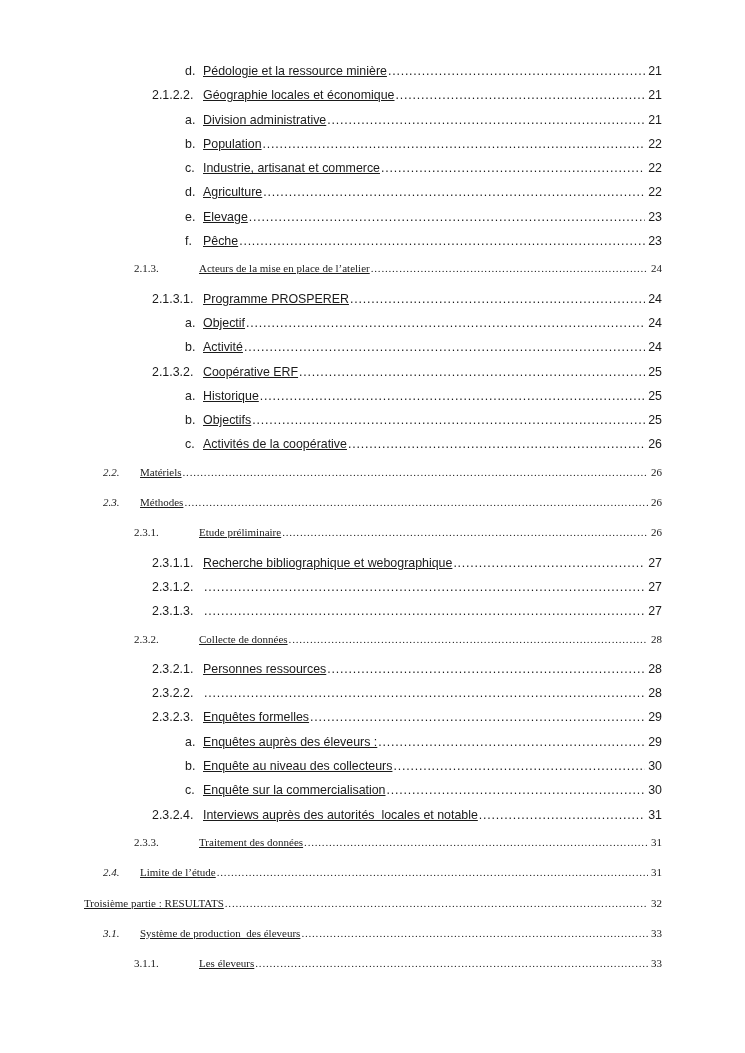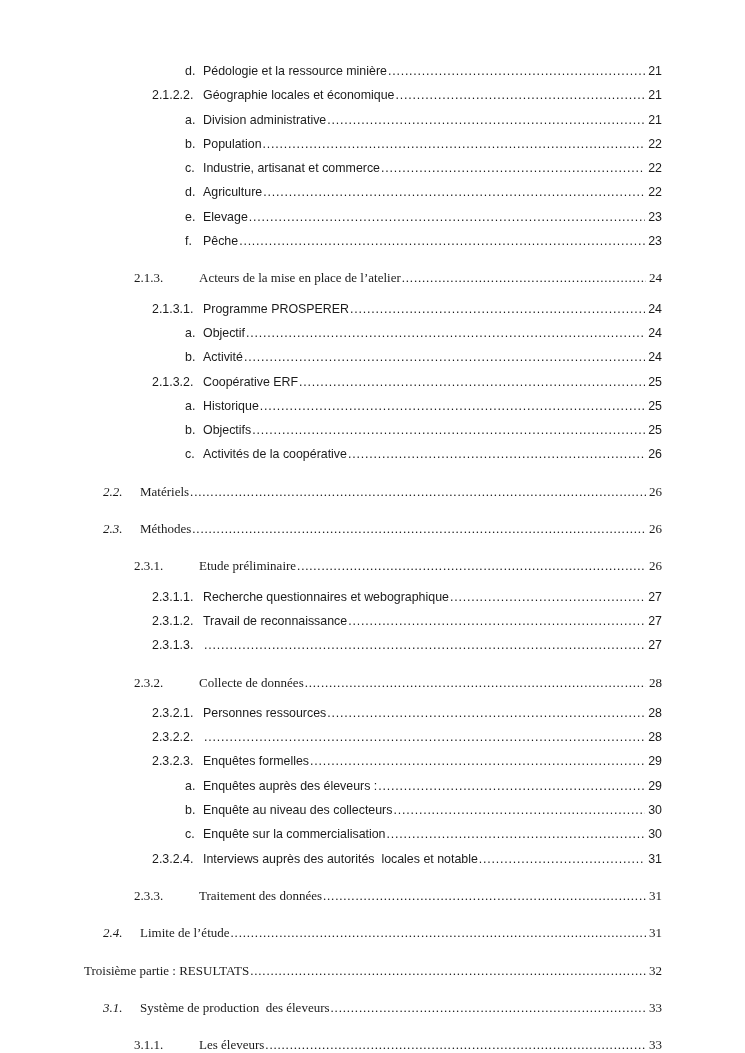--- a/index.html
+++ b/index.html
@@ -29,35 +29,36 @@
     line-height: 24.3px;
   }
   
   .row.l4, .row.letter {
     font-family: "Liberation Sans", "DejaVu Sans", sans-serif;
     font-size: 12.4px;
   }
   
   .row.part, .row.l2, .row.l3 {
     font-family: "Liberation Serif", "DejaVu Serif", serif;
-    font-size: 13px;
-    margin: 13px 0 6px 0;
+    font-size: 11px;
+    margin: 3px 0 6px 0;
   }
   .num {
     flex: none;
     white-space: pre;
     box-sizing: border-box;
   }
   .row.l2 .num     { margin-left: 19px;  width: 37px; font-style: italic; }
   .row.l3 .num     { margin-left: 50px;  width: 65px; }
   .row.l4 .num     { margin-left: 68px;  width: 51px; }
   .row.letter .num { margin-left: 101px; width: 18px; }
   .title {
     flex: none;
     white-space: pre;
+    text-decoration: underline;
   }
   .dots {
     flex: 1 1 auto;
     min-width: 0;
     overflow: hidden;
     white-space: nowrap;
     letter-spacing: 0.8px;
     margin-left: 1px;
   }
   .dots::after {
@@ -183,27 +184,26 @@
     <span class="pagenum">26</span>
   </div>
       <div class="row l3">
     <span class="num">2.3.1.</span>
     <span class="title">Etude préliminaire</span>
     <span class="dots"></span>
     <span class="pagenum">26</span>
   </div>
       <div class="row l4">
     <span class="num">2.3.1.1.</span>
-    <span class="title">Recherche questionnaires et webographique</span>
+    <span class="title">Recherche bibliographique et webographique</span>
     <span class="dots"></span>
     <span class="pagenum">27</span>
   </div>
       <div class="row l4">
     <span class="num">2.3.1.2.</span>
-    <span class="title">Travail de reconnaissance</span>
     <span class="dots"></span>
     <span class="pagenum">27</span>
   </div>
       <div class="row l4">
     <span class="num">2.3.1.3.</span>
     <span class="dots"></span>
     <span class="pagenum">27</span>
   </div>
       <div class="row l3">
     <span class="num">2.3.2.</span>

